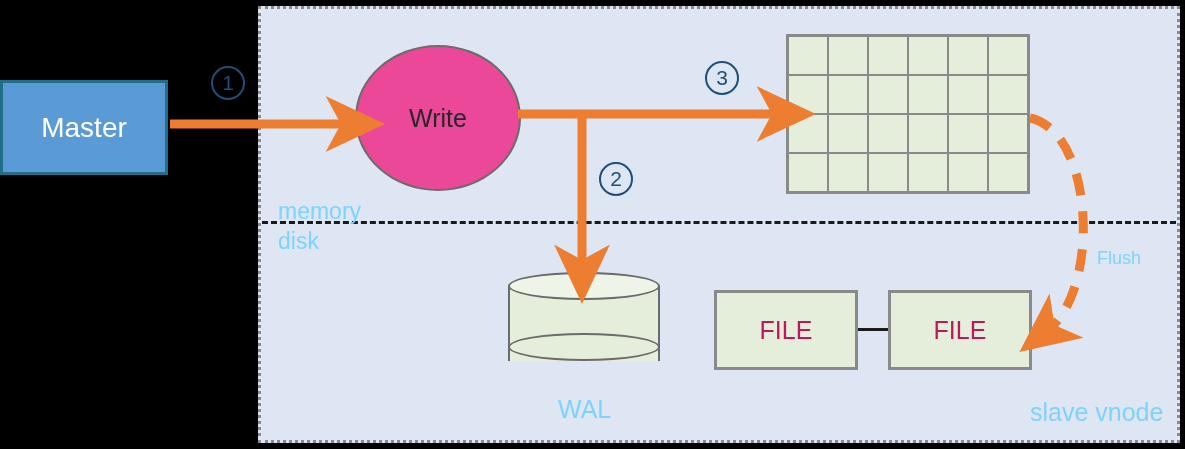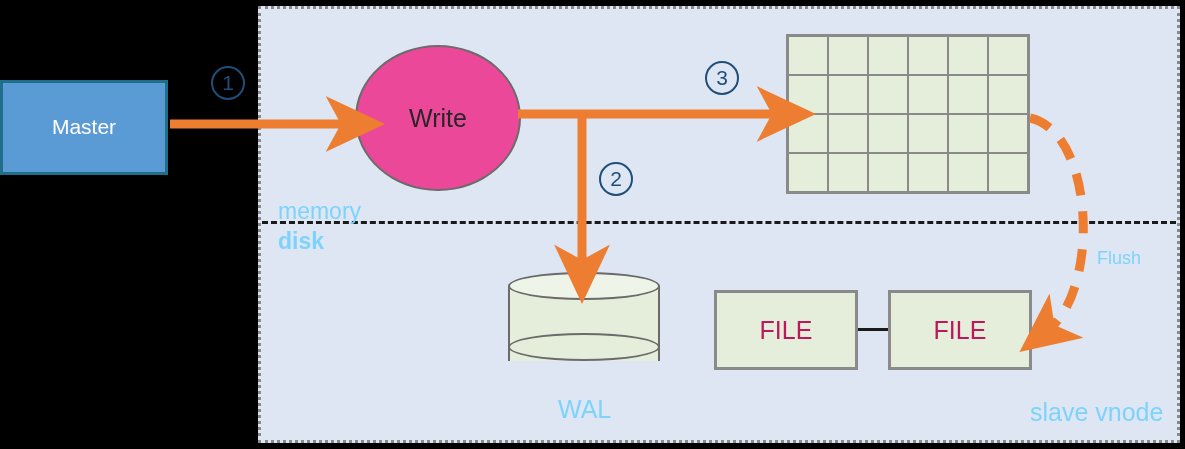--- a/index.html
+++ b/index.html
@@ -36,21 +36,21 @@
     width: 168px;
     height: 95px;
     background: #5b9bd5;
     border: 3px solid #1f6f8b;
     box-sizing: border-box;
     display: flex;
     flex-direction: column;
     align-items: center;
     justify-content: center;
     color: #ffffff;
-    font-size: 21px;
+    font-size: 28px;
     line-height: 1.25;
   }
 
   
   .write-circle {
     position: absolute;
     left: 355px;
     top: 45px;
     width: 166px;
     height: 146px;
@@ -157,21 +157,21 @@
   }
 
   
   .lbl {
     position: absolute;
     font-size: 23px;
     color: #7dd3fc;
     white-space: nowrap;
   }
   #lbl-memory { left: 278px; top: 198px; }
-  #lbl-disk   { left: 278px; top: 228px; font-weight: bold; }
+  #lbl-disk   { left: 278px; top: 228px; }
   #lbl-wal    { left: 558px; top: 395px; font-size: 25px; }
   #lbl-flush  { left: 1097px; top: 248px; font-size: 18px; }
   #lbl-slave  { left: 1030px; top: 398px; font-size: 25px; }
 
   
   .step {
     position: absolute;
     width: 34px;
     height: 34px;
     border: 2px solid #1f4e79;

